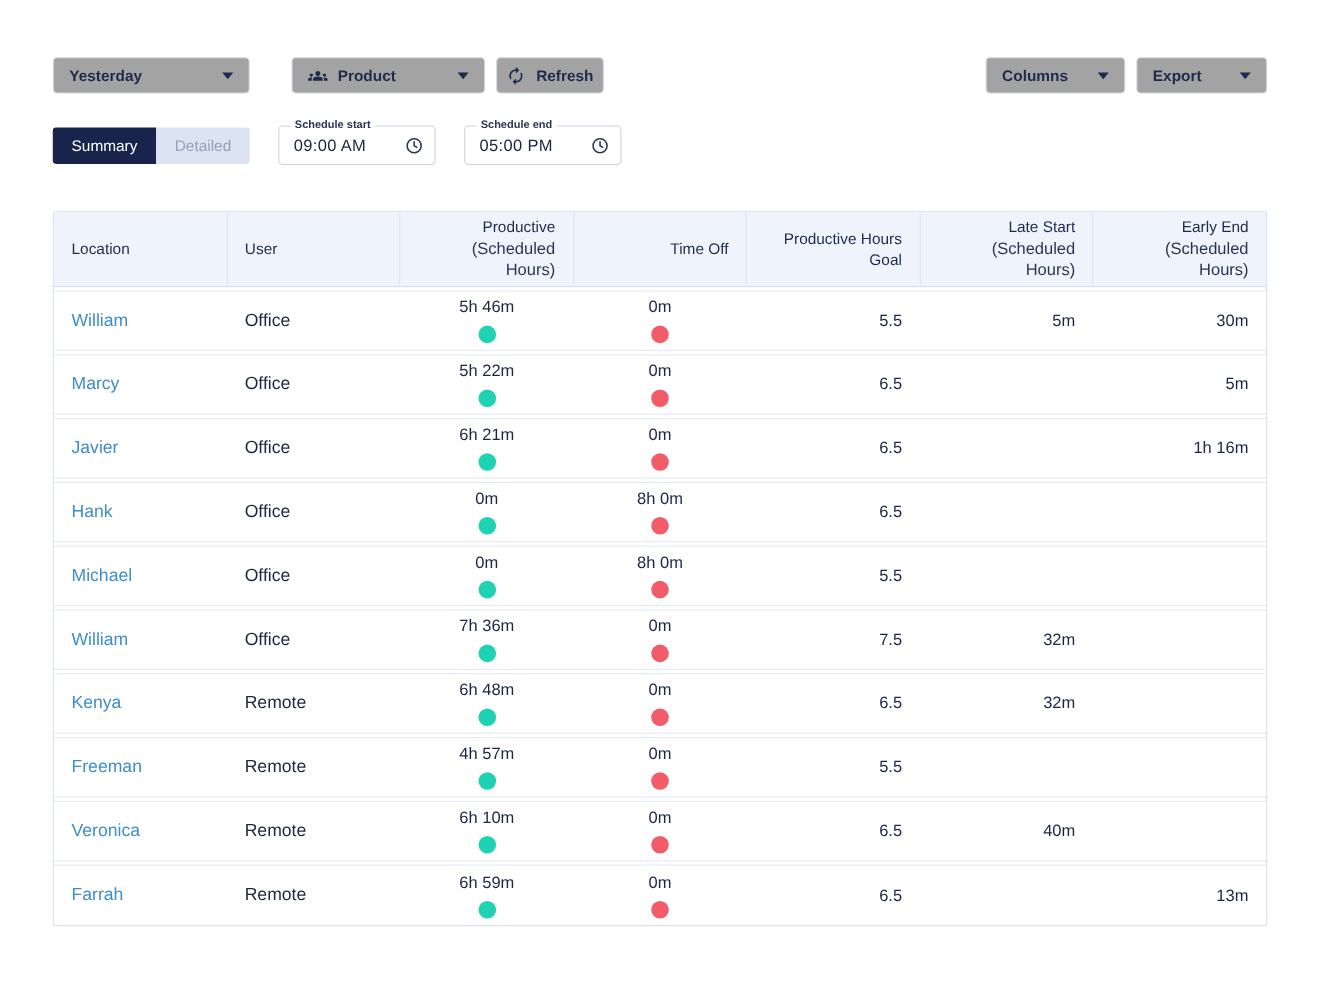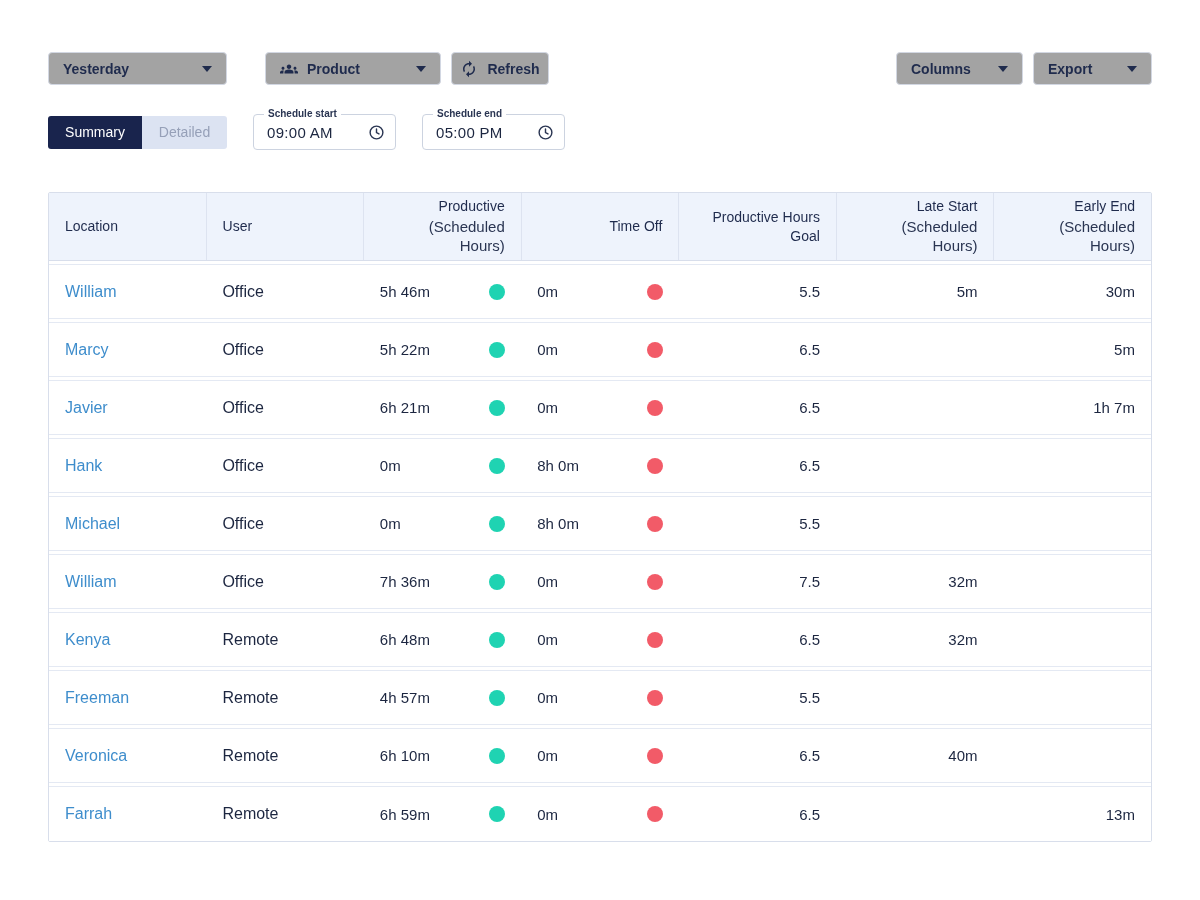--- a/index.html
+++ b/index.html
@@ -75,21 +75,21 @@
   .tbody { padding-bottom: 0; }
   .trow {
     display: flex; align-items: center; height: 55px;
     border-top: 1px solid #e4e9f3; border-bottom: 1px solid #e4e9f3;
     margin-top: 3px; background: #fff;
   }
   .trow:last-child { border-bottom: none; }
   .td { flex: 1 1 0; padding: 0 16px; font-size: 15px; color: #1c2640; }
   .td.user a, .td.user span { color: #3e8dcc; font-size: 16px; text-decoration: none; cursor: pointer; }
   .td.location { font-size: 16px; }
-  .td.with-dot { display: flex; align-items: center; justify-content: space-between; gap: 8px; }
+  .td.with-dot { display: flex; align-items: center; justify-content: flex-start; gap: 8px; flex-direction: column; }
   .dot { width: 16px; height: 16px; border-radius: 50%; flex: 0 0 auto; }
   .dot-teal { background: #1fd3b2; }
   .dot-red  { background: #f25b68; }
 </style>
 </head>
 <body>
 
 <div class="page">
 
   <div class="toolbar">
@@ -225,21 +225,21 @@
     <div class="td with-dot">
       <span>6h 21m</span>
       <span class="dot dot-teal"></span>
     </div>
     <div class="td with-dot">
       <span>0m</span>
       <span class="dot dot-red"></span>
     </div>
     <div class="td al-right">6.5</div>
     <div class="td al-right"></div>
-    <div class="td al-right">1h 7m</div>
+    <div class="td al-right">1h 16m</div>
   </div>
 
   <div class="trow">
     <div class="td user al-left"><span>Hank</span></div>
     <div class="td location al-left">Office</div>
     <div class="td with-dot">
       <span>0m</span>
       <span class="dot dot-teal"></span>
     </div>
     <div class="td with-dot">

